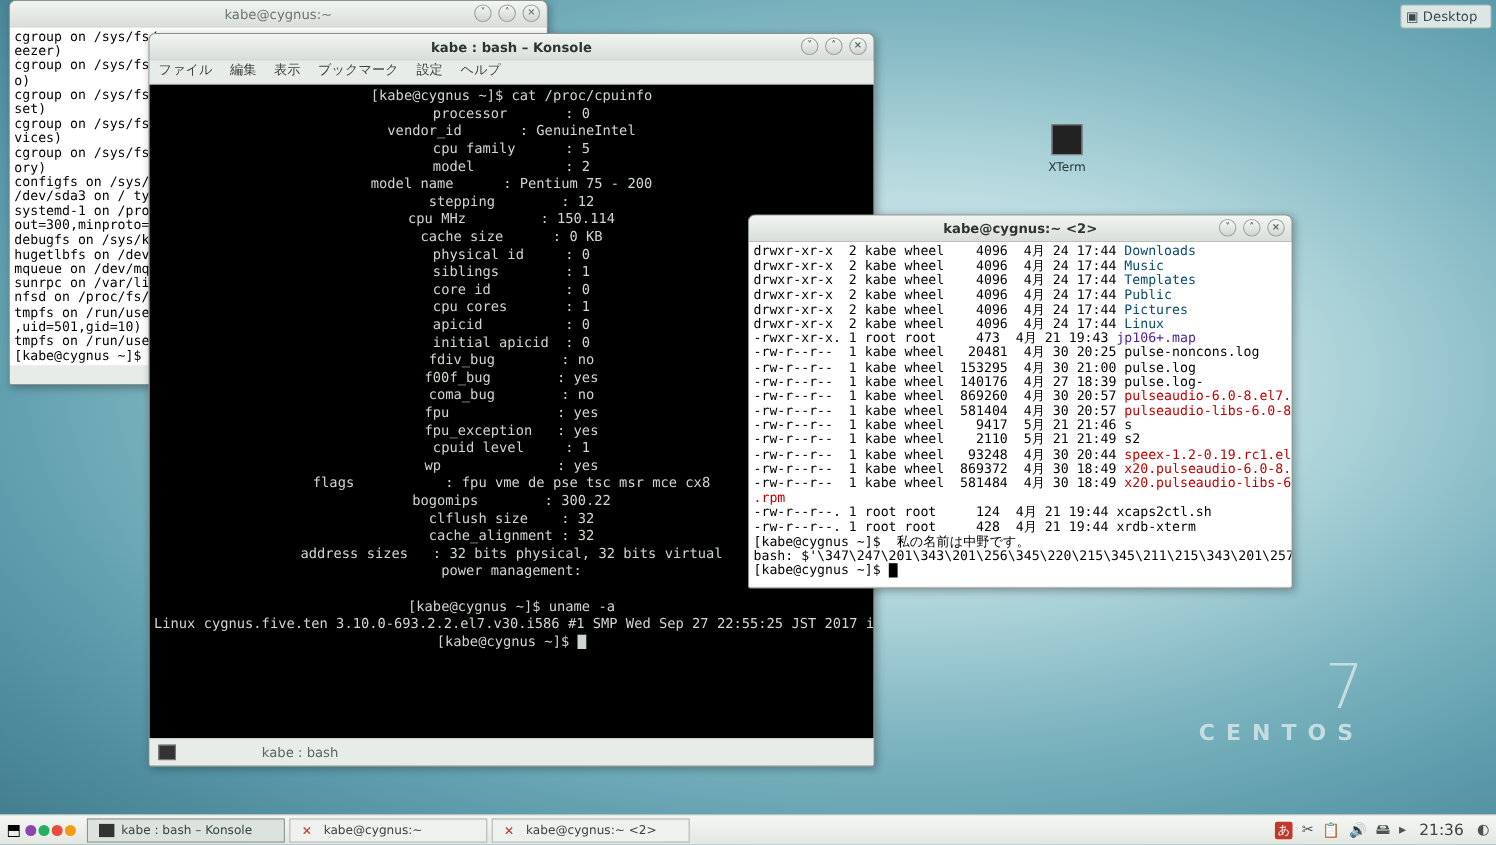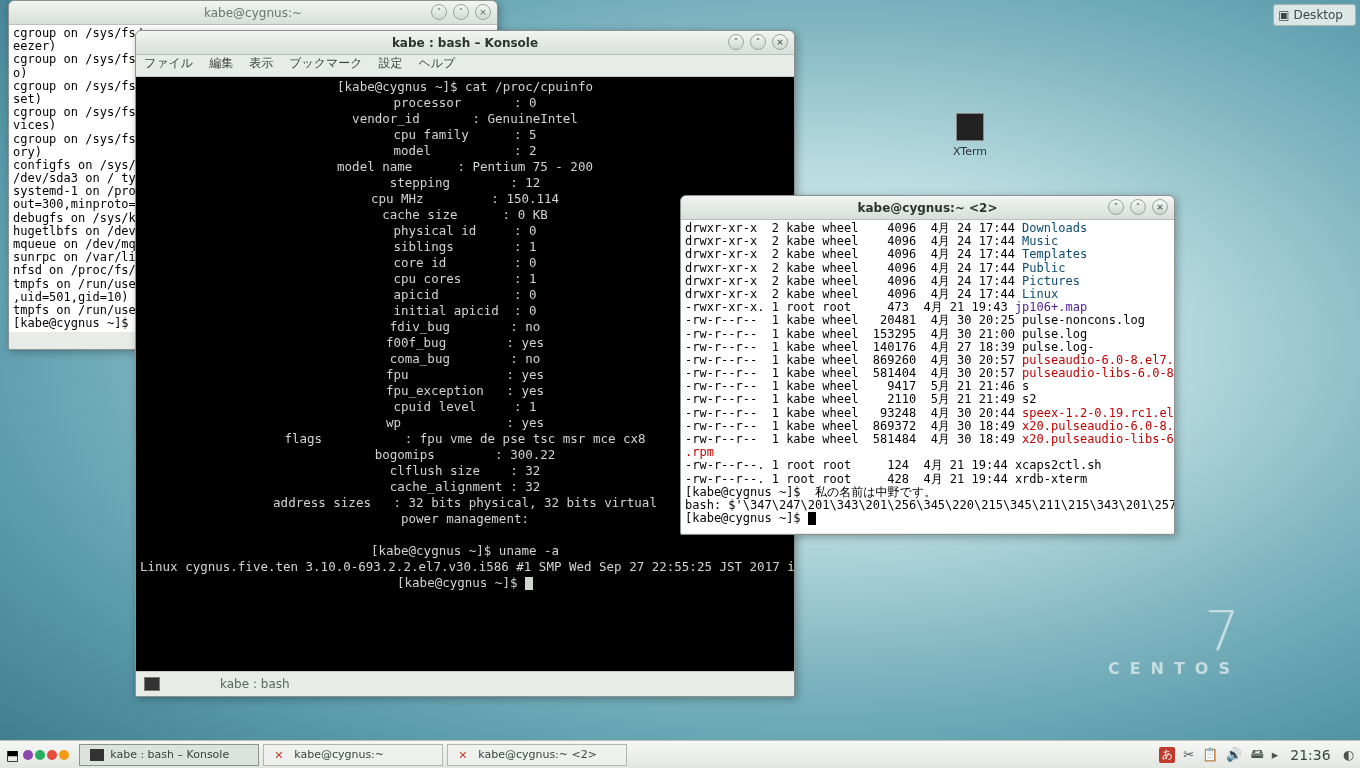--- a/index.html
+++ b/index.html
@@ -22,21 +22,21 @@
   .desktop-icon .icon-img {
     width: 28px; height: 28px; background: #222; margin: 0 auto 4px;
     border: 1px solid #888;
   }
   .desktop-icon .icon-label { color: #2a3838; font-size: 11px; }
   
   .centos-mark {
     position: absolute; right: 120px; bottom: 90px; color: #c5dde0; text-align: right;
   }
   .centos-mark .seven { font-size: 56px; font-weight: 300; line-height: 1; }
-  .centos-mark .name { font-size: 16px; letter-spacing: 10px; font-weight: 600; }
+  .centos-mark .name { font-size: 20px; letter-spacing: 10px; font-weight: 600; }
   
   .window {
     position: absolute; background: #e8ece9; border: 1px solid #8a9390;
     border-radius: 6px 6px 2px 2px; box-shadow: 2px 2px 8px rgba(0,0,0,0.3);
   }
   .titlebar {
     height: 24px; background: linear-gradient(#f2f5f2, #d8ded9);
     border-bottom: 1px solid #b8c0ba; border-radius: 6px 6px 0 0;
     display: flex; align-items: center; justify-content: center;
     position: relative; color: #6a7570; font-size: 12px;
@@ -190,21 +190,21 @@
 clflush size    : 32
 cache_alignment : 32
 address sizes   : 32 bits physical, 32 bits virtual
 power management:
 
 [kabe@cygnus ~]$ uname -a
 Linux cygnus.five.ten 3.10.0-693.2.2.el7.v30.i586 #1 SMP Wed Sep 27 22:55:25 JST 2017 i586 i586 i386 GNU/Linux
 [kabe@cygnus ~]$ <span class="cursor"></span></div>
   <div class="statusbar">
     <div class="newtab"></div>
-    <span style="margin-left:52px;">kabe : bash</span>
+    <span style="margin-left:70px;">kabe : bash</span>
   </div>
 </div>
 
 <div class="window" style="top:195px; left:680px; width:495px; height:340px;">
   <div class="titlebar active">
     <span>kabe@cygnus:~ &lt;2&gt;</span>
     <div class="winbtns">
       <div class="winbtn">˅</div>
       <div class="winbtn">˄</div>
       <div class="winbtn">×</div>

